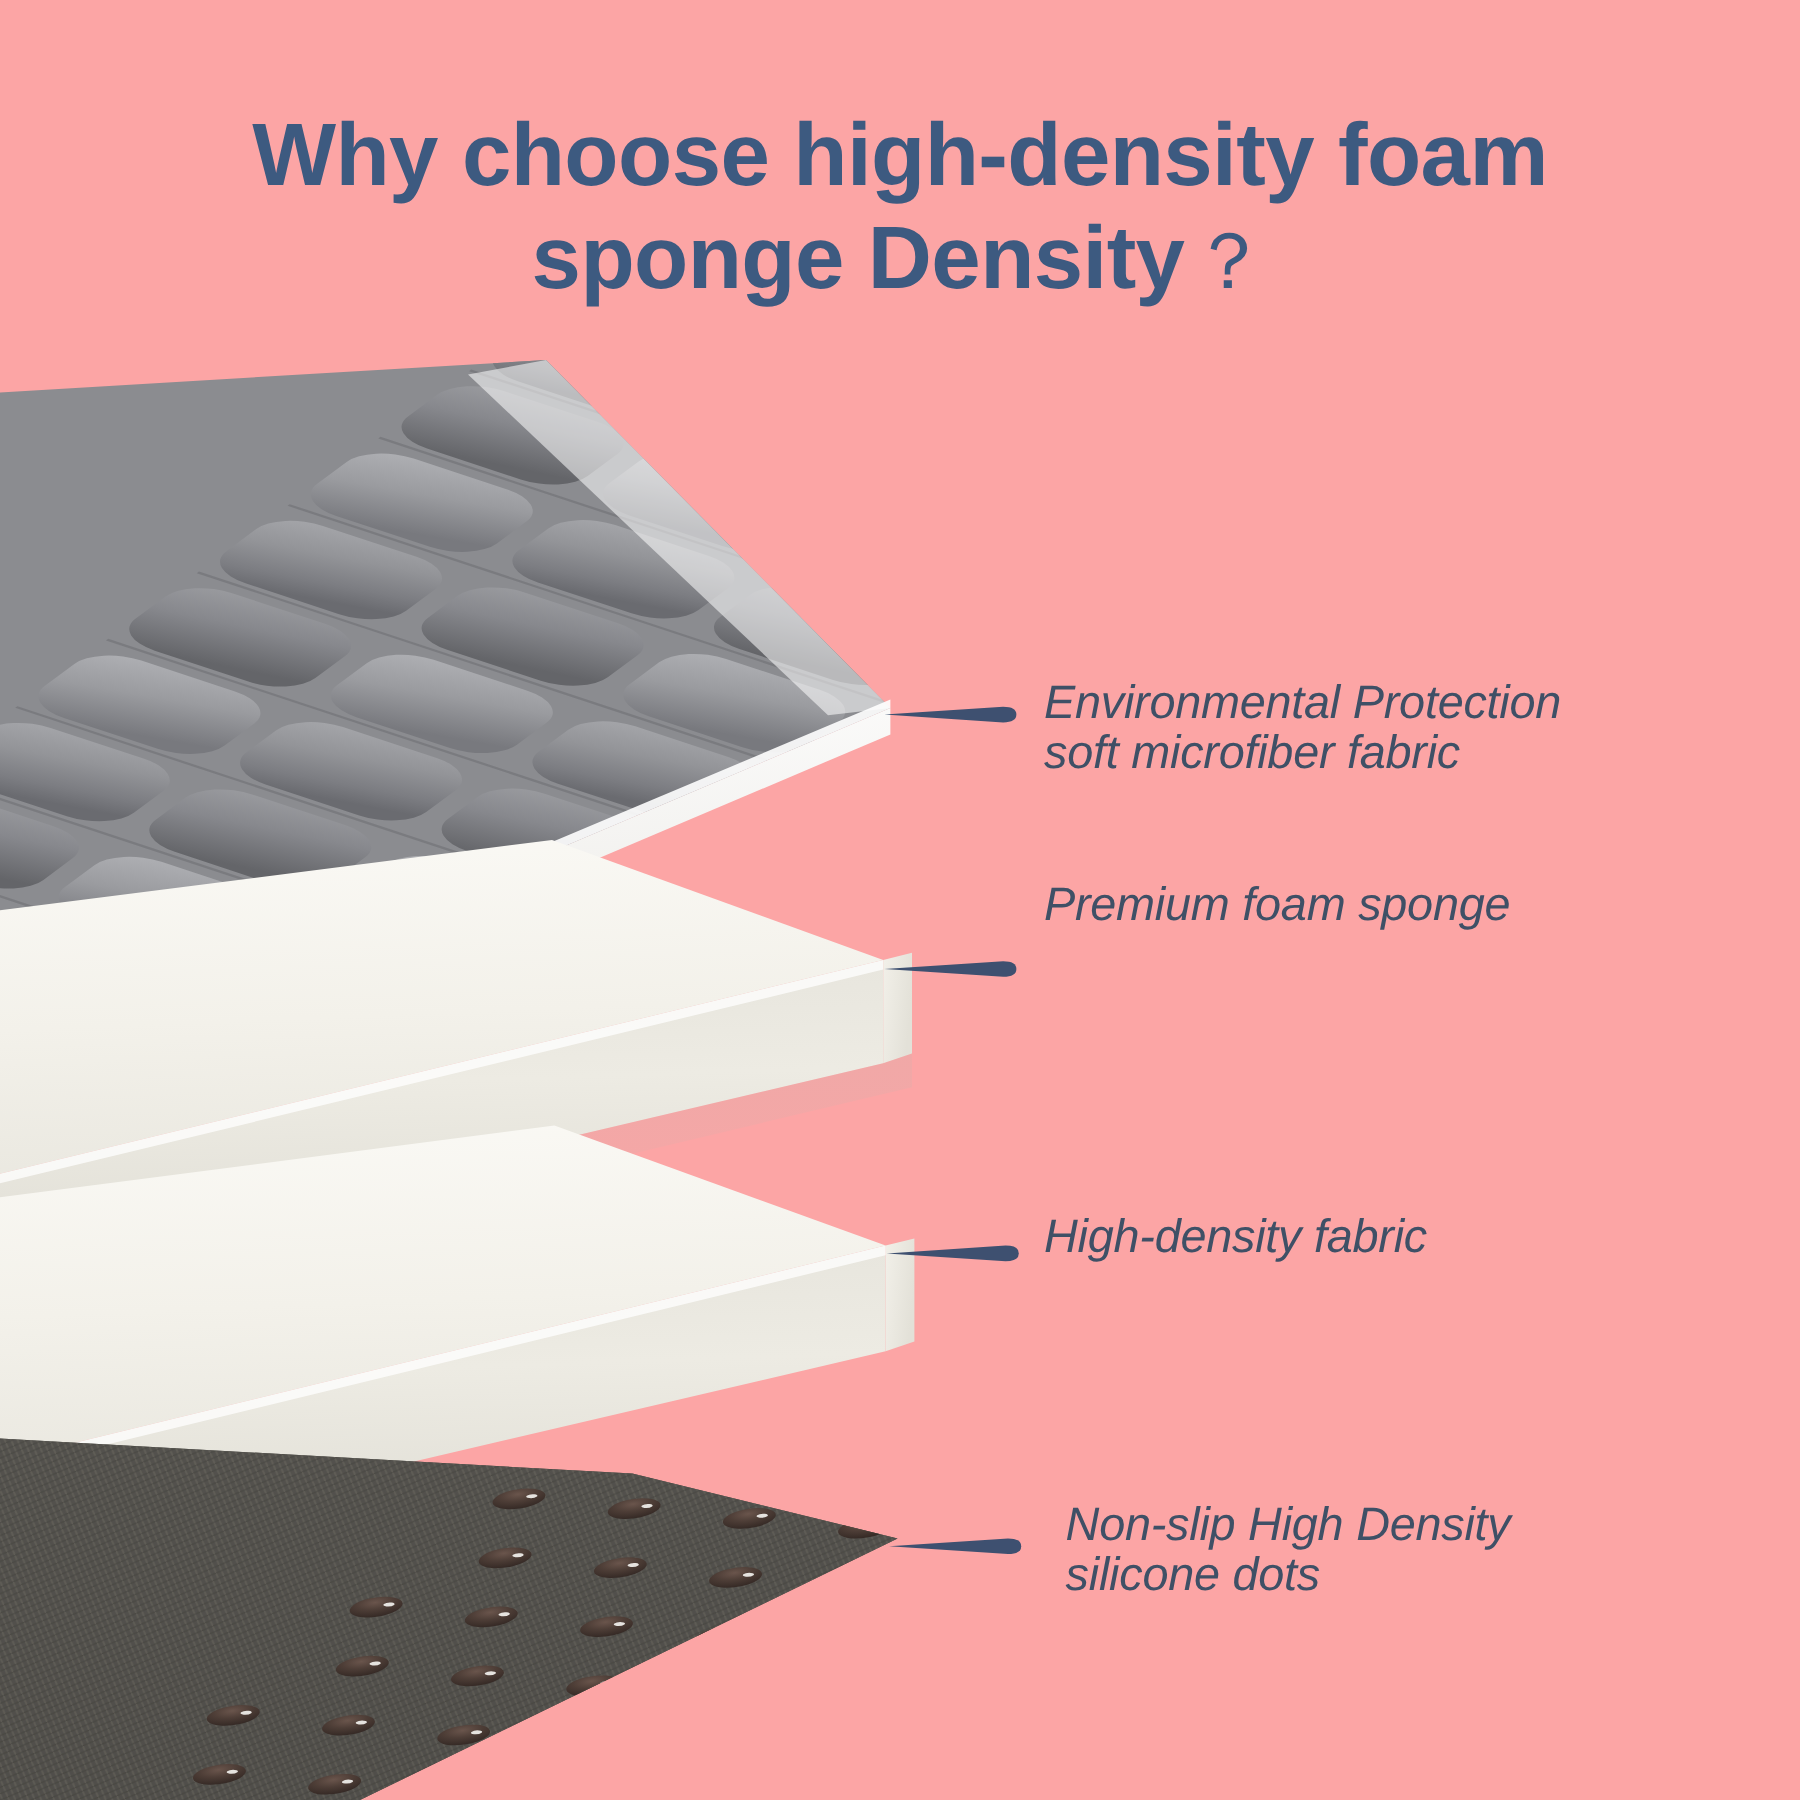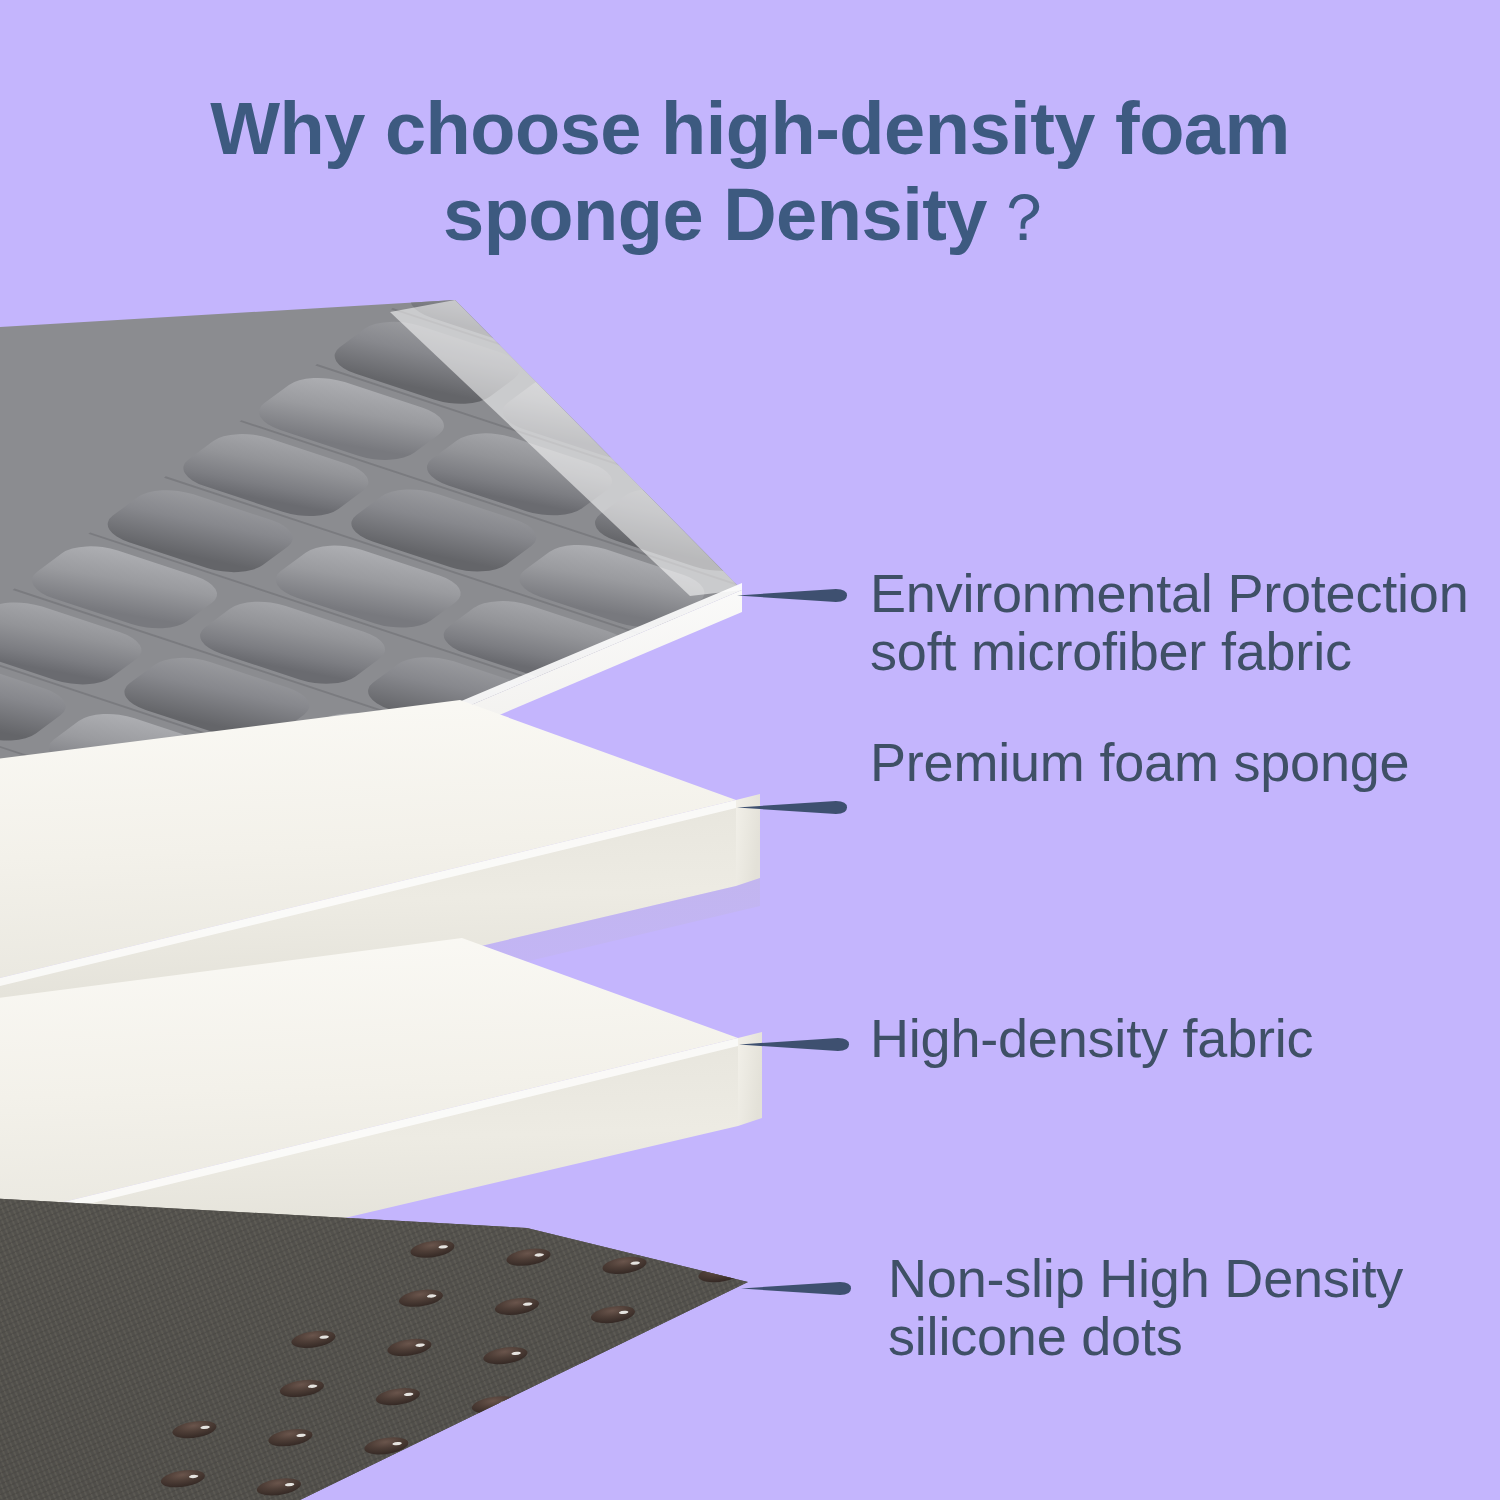--- a/index.html
+++ b/index.html
@@ -8,21 +8,21 @@
     background: #ffffff;
   }
   body {
     font-family: "Liberation Sans", sans-serif;
   }
 
   #stage {
     position: relative;
     width: 1500px;
     height: 1500px;
-    background: #c4b5fd;
+    background: #fca5a5;
     overflow: hidden;
   }
 
   
   #title-block {
     position: absolute;
     left: 0;
     top: 92px;
     width: 1500px;
     text-align: center;
@@ -53,25 +53,26 @@
     width: 1500px;
     height: 1500px;
   }
   #layers svg { display: block; }
 
   
   .callout {
     position: absolute;
     color: #3f5066;
     font-family: "Liberation Sans", sans-serif;
-    font-size: 54px;
+    font-size: 39px;
     font-weight: normal;
     line-height: 1.07;
     white-space: pre-line;
     letter-spacing: -0.2px;
+    font-style: italic;
   }
   #callout-1 { left: 870px; top: 565px; }
   #callout-2 { left: 870px; top: 734px; }
   #callout-3 { left: 870px; top: 1010px; }
   #callout-4 { left: 888px; top: 1250px; }
 </style>
 </head>
 <body>
 
 <div id="stage">

